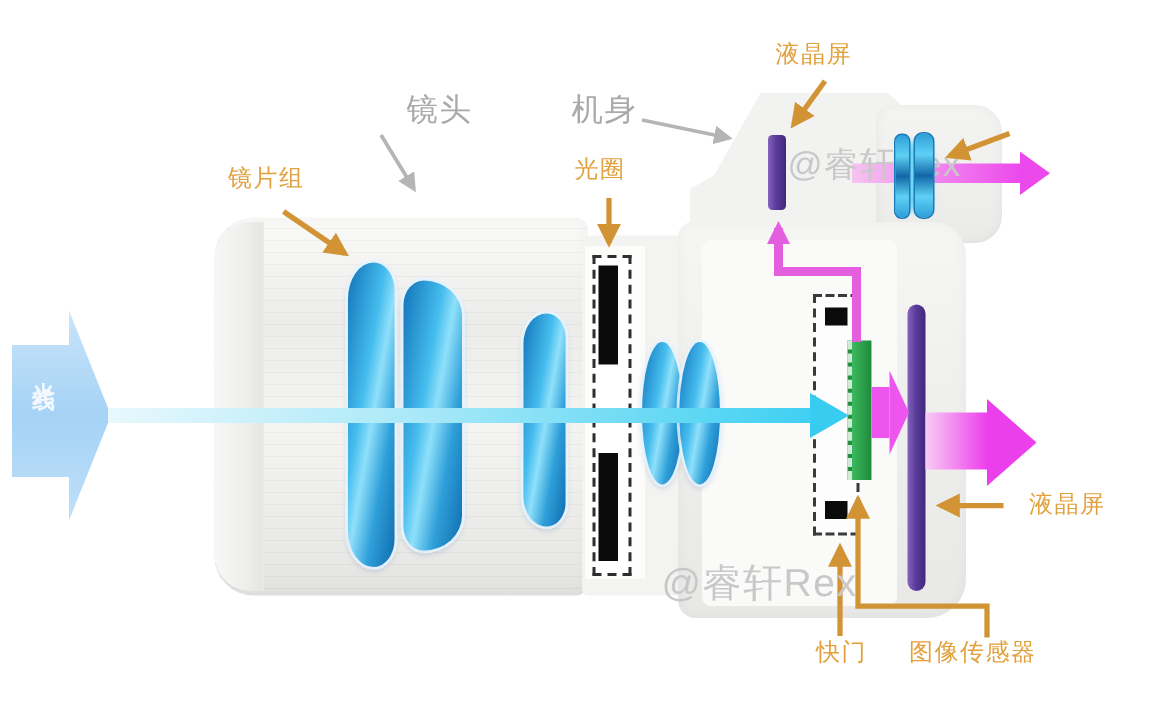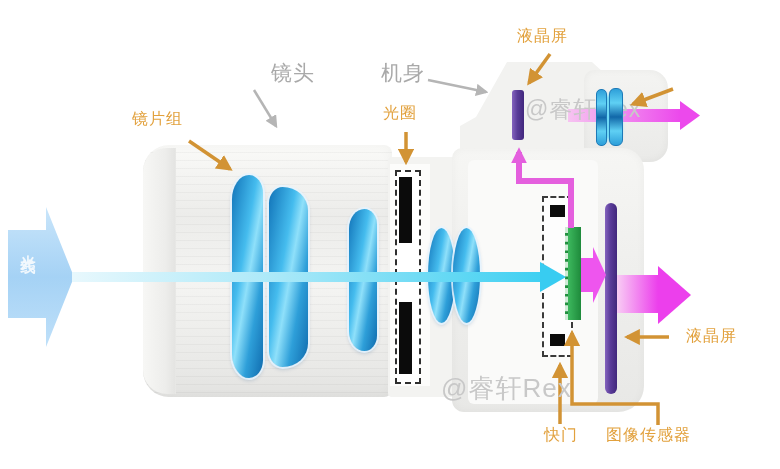--- a/index.html
+++ b/index.html
@@ -172,21 +172,21 @@
     <line x1="189" y1="141" x2="230" y2="169" stroke="#D29334" stroke-width="3.5" marker-end="url(#mOrange)"></line>
     <line x1="406" y1="132" x2="406" y2="162" stroke="#D29334" stroke-width="3.5" marker-end="url(#mOrange)"></line>
     <line x1="669" y1="337" x2="627" y2="337" stroke="#D29334" stroke-width="3.5" marker-end="url(#mOrange)"></line>
     <line x1="560" y1="424" x2="560" y2="365" stroke="#D29334" stroke-width="3.5" marker-end="url(#mOrange)"></line>
     <polyline points="658,425 658,404 572,404 572,333" fill="none" stroke="#D29334" stroke-width="3.5" marker-end="url(#mOrange)"></polyline>
   </svg>
 
   <div class="abs lbl gray" style="left:227px;top:59px;margin-left:44px;">镜头</div>
   <div class="abs lbl gray" style="left:381px;top:59px;">机身</div>
   <div class="abs lbl orange" style="left:517px;top:26px;">液晶屏</div>
-  <div class="abs lbl orange" style="left:132px;top:109px;">镜片组</div>
+  <div class="abs lbl orange" style="left:152px;top:109px;">镜片组</div>
   <div class="abs lbl orange" style="left:383px;top:103px;">光圈</div>
   <div class="abs lbl orange" style="left:686px;top:326px;">液晶屏</div>
   <div class="abs lbl orange" style="left:544px;top:425px;">快门</div>
   <div class="abs lbl orange" style="left:606px;top:425px;">图像传感器</div>
   <div class="abs light-text">光线</div>
   <div class="abs wm" style="left:441px;top:371px;">@睿轩Rex</div>
 
 </div>
 
 </body></html>

